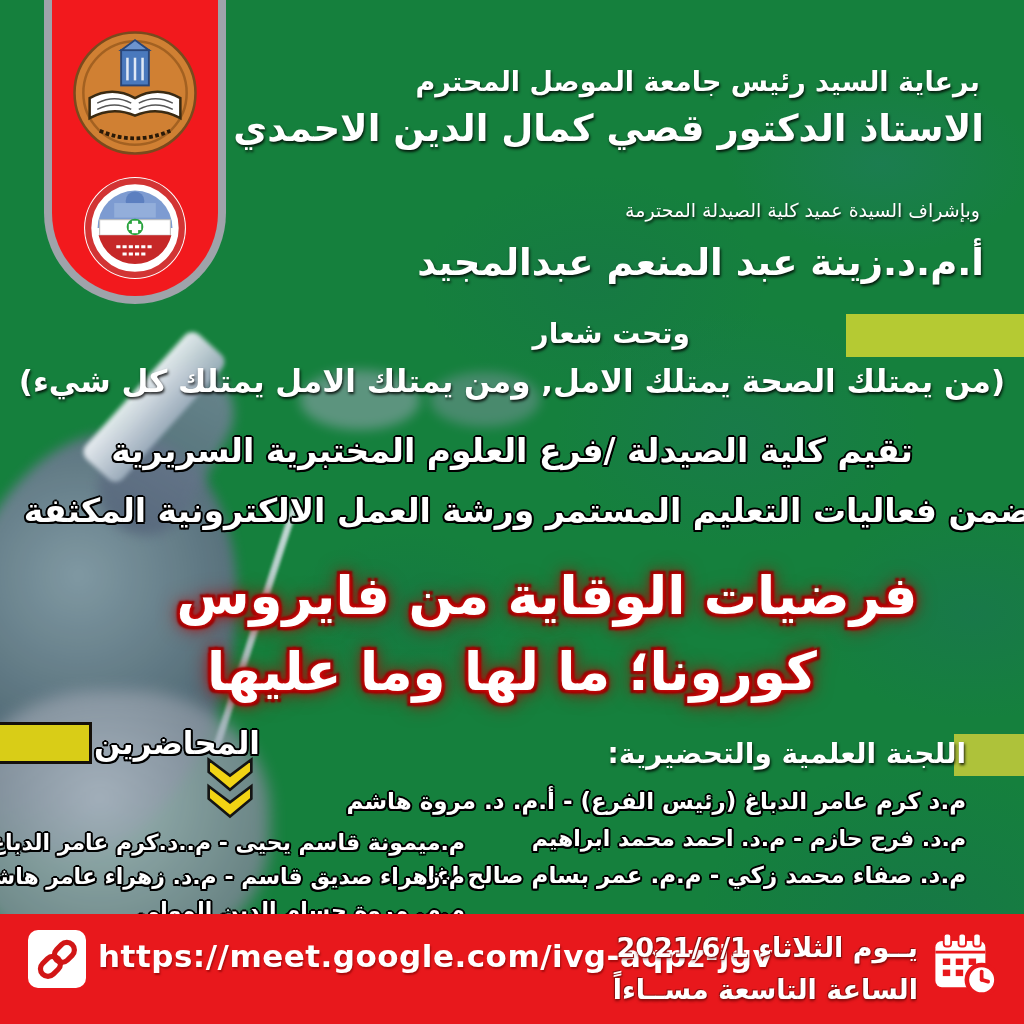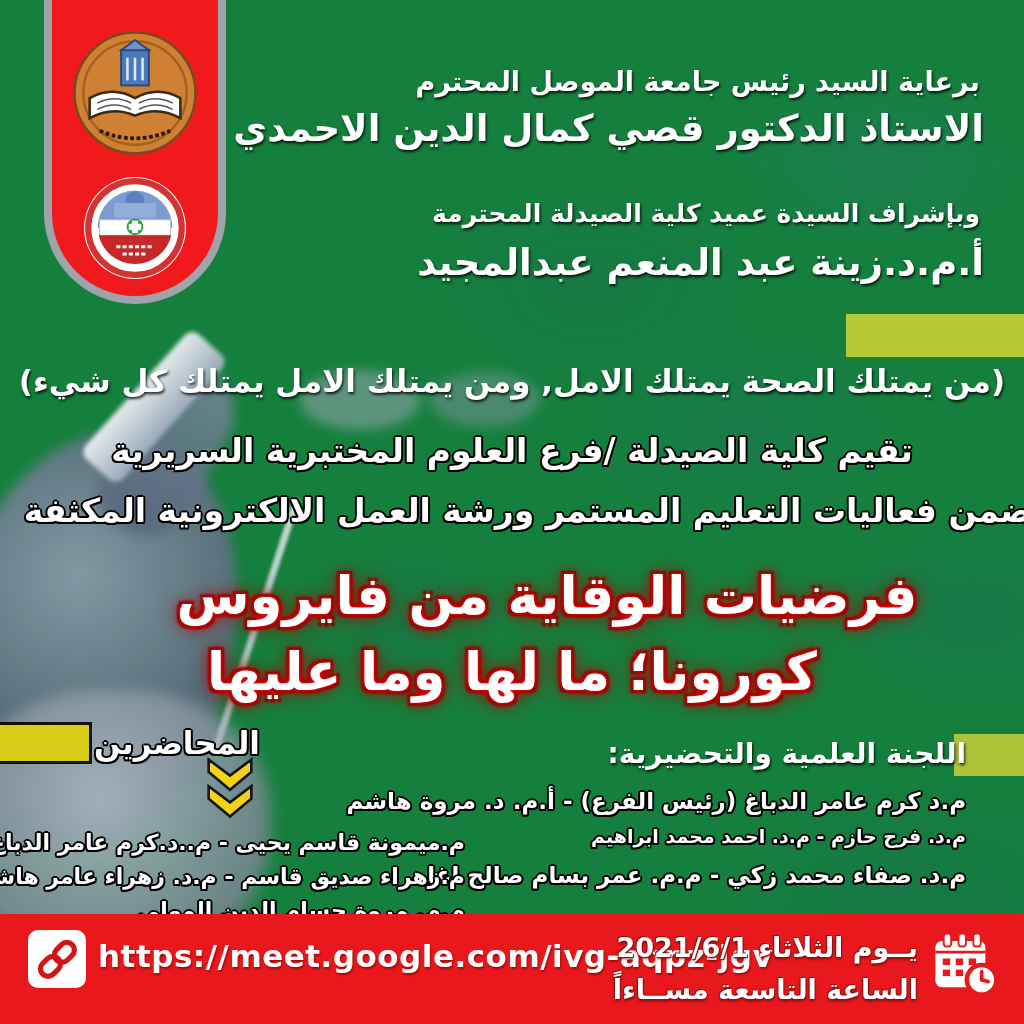--- a/index.html
+++ b/index.html
@@ -112,37 +112,38 @@
       <circle cx="50" cy="49" r="8" fill="#27a23c"></circle>
       <rect x="47" y="43" width="6" height="12" fill="#ffffff"></rect>
       <rect x="44" y="46" width="12" height="6" fill="#ffffff"></rect>
       <path d="M15,57 A36,36 0 0 0 85,57 Z" fill="#c62828"></path>
       <path d="M32,68 L68,68 M38,75 L62,75" stroke="#ffffff" stroke-width="3" stroke-dasharray="4 2"></path>
     </svg>
   </div>
 
   <div class="t rtl soft" style="right:44px;top:66px;font-size:27px;font-weight:bold;">برعاية السيد رئيس جامعة الموصل المحترم</div>
   <div class="t rtl soft" style="right:40px;top:108px;font-size:37px;font-weight:bold;">الاستاذ الدكتور قصي كمال الدين الاحمدي</div>
-  <div class="t rtl soft" style="right:44px;top:200px;font-size:25px;font-weight:bold;margin-left:16px;">وبإشراف السيدة عميد كلية الصيدلة المحترمة</div>
+  <div class="t rtl soft" style="right:44px;top:200px;font-size:19px;font-weight:normal;margin-left:16px;">وبإشراف السيدة عميد كلية الصيدلة المحترمة</div>
   <div class="t rtl soft" style="right:40px;top:242px;font-size:37px;font-weight:bold;">أ.م.د.زينة عبد المنعم عبدالمجيد</div>
 
   <div class="bar" id="bar-top-green"></div>
 
+  <div class="t rtl soft" style="right:334px;top:318px;font-size:28px;font-weight:bold;">وتحت شعار</div>
   <div class="t rtl soft center" style="top:364px;font-size:31px;font-weight:bold;">(من يمتلك الصحة يمتلك الامل, ومن يمتلك الامل يمتلك كل شيء)</div>
 
   <div class="t rtl outlined center" style="top:432px;font-size:33px;font-weight:bold;">تقيم كلية الصيدلة /فرع العلوم المختبرية السريرية</div>
   <div class="t rtl outlined center" style="top:492px;font-size:33px;font-weight:bold;padding-left:16px;">ضمن فعاليات التعليم المستمر ورشة العمل الالكترونية المكثفة</div>
 
   <div class="t rtl redglow center" style="top:566px;font-size:53px;font-weight:bold;padding-left:35px;">فرضيات الوقاية من فايروس</div>
   <div class="t rtl redglow center" style="top:642px;font-size:53px;font-weight:bold;">كورونا؛ ما لها وما عليها</div>
 
   <div class="bar" id="bar-committee-green"></div>
   <div class="t rtl soft" style="right:58px;top:738px;font-size:28px;font-weight:bold;">اللجنة العلمية والتحضيرية:</div>
   <div class="t rtl outlined" style="right:58px;top:788px;font-size:23px;font-weight:bold;">م.د كرم عامر الدباغ (رئيس الفرع) - أ.م. د. مروة هاشم</div>
-  <div class="t rtl outlined" style="right:58px;top:826px;font-size:19px;font-weight:bold;">م.د. فرح حازم - م.د. احمد محمد ابراهيم</div>
+  <div class="t rtl outlined" style="right:58px;top:826px;font-size:22px;font-weight:bold;">م.د. فرح حازم - م.د. احمد محمد ابراهيم</div>
   <div class="t rtl outlined" style="right:58px;top:862px;font-size:23px;font-weight:bold;">م.د. صفاء محمد زكي - م.م. عمر بسام صالح اغا</div>
 
   <div class="bar" id="bar-lecturers-yellow"></div>
   <div class="t rtl outlined" style="left:92px;top:726px;width:170px;text-align:center;font-size:31px;font-weight:bold;">المحاضرين</div>
   <svg id="chevrons" viewBox="0 0 60 72">
     <path d="M6,4 L30,22 L54,4 L54,18 L30,38 L6,18 Z" fill="#f2d414" stroke="#141414" stroke-width="3"></path>
     <path d="M6,34 L30,52 L54,34 L54,48 L30,68 L6,48 Z" fill="#f2d414" stroke="#141414" stroke-width="3"></path>
   </svg>
   <div class="t rtl outlined" style="left:0;top:830px;width:465px;text-align:center;font-size:22px;font-weight:bold;">م.ميمونة قاسم يحيى - م..د.كرم عامر الدباغ</div>
   <div class="t rtl outlined" style="left:0;top:864px;width:465px;text-align:center;font-size:22px;font-weight:bold;">م.زهراء صديق قاسم - م.د. زهراء عامر هاشم</div>

